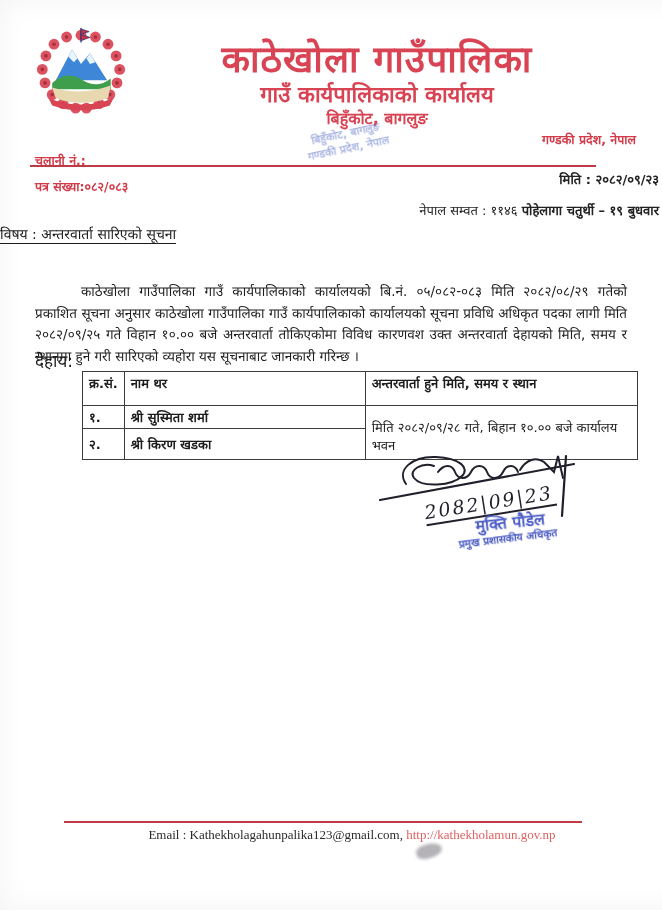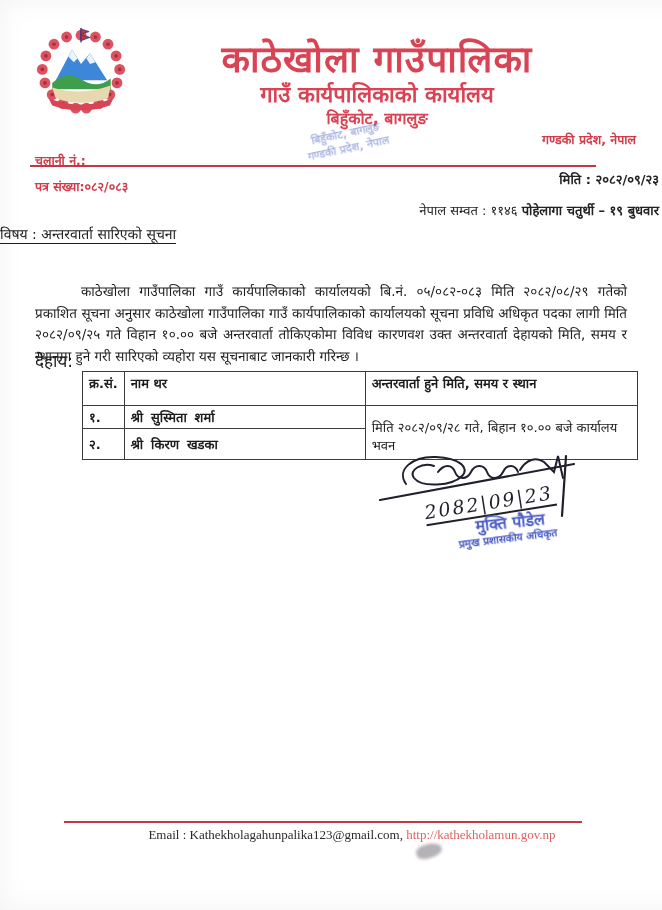--- a/index.html
+++ b/index.html
@@ -87,21 +87,21 @@
   table.sched{
     position:absolute;left:82px;top:371px;width:556px;
     border-collapse:collapse;font-size:13px;color:#1d1d1d;
   }
   table.sched th, table.sched td{
     border:1.2px solid #3c3c3c;padding:2px 6px;text-align:left;
     font-weight:normal;
   }
   table.sched th{vertical-align:top;height:29px;font-weight:bold;}
   table.sched td.sn{width:28px;font-weight:bold;}
-  table.sched td.nm{width:228px;font-weight:bold;font-family:Liberation Mono, monospace;}
+  table.sched td.nm{width:228px;font-weight:bold;}
   table.sched td.place{vertical-align:bottom;padding-bottom:5px;}
   tr.r1 td{height:18px;}
   tr.r2 td{height:26px;}
   
   .sig-svg{position:absolute;left:378px;top:442px;width:255px;height:80px;}
   .sig-date{
     position:absolute;left:424px;top:491px;width:132px;
     transform:rotate(-9deg);
     font-family:"DejaVu Serif",serif;font-style:italic;
     font-size:19px;letter-spacing:2px;color:#211f2b;

